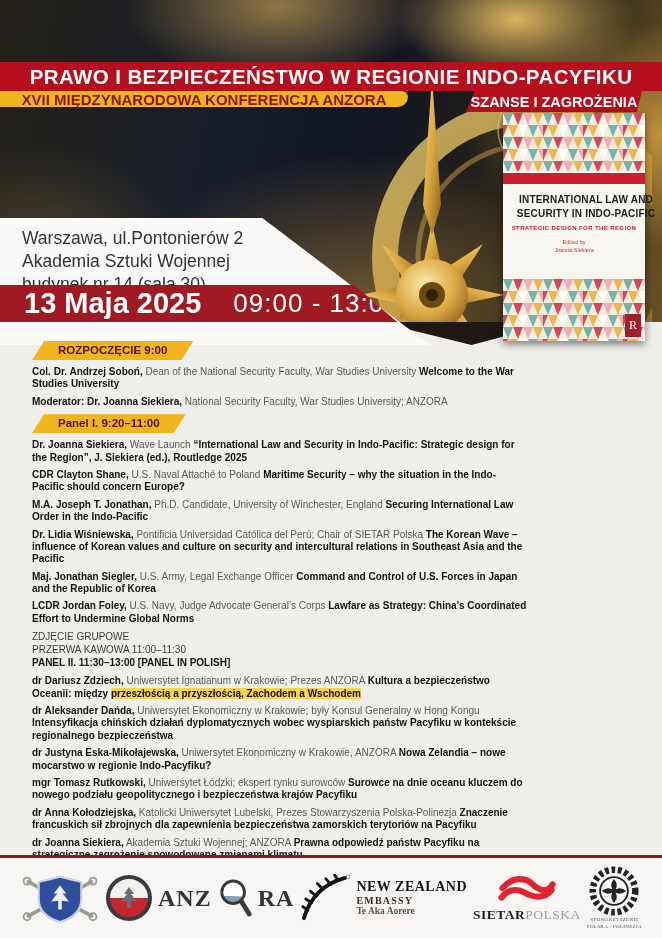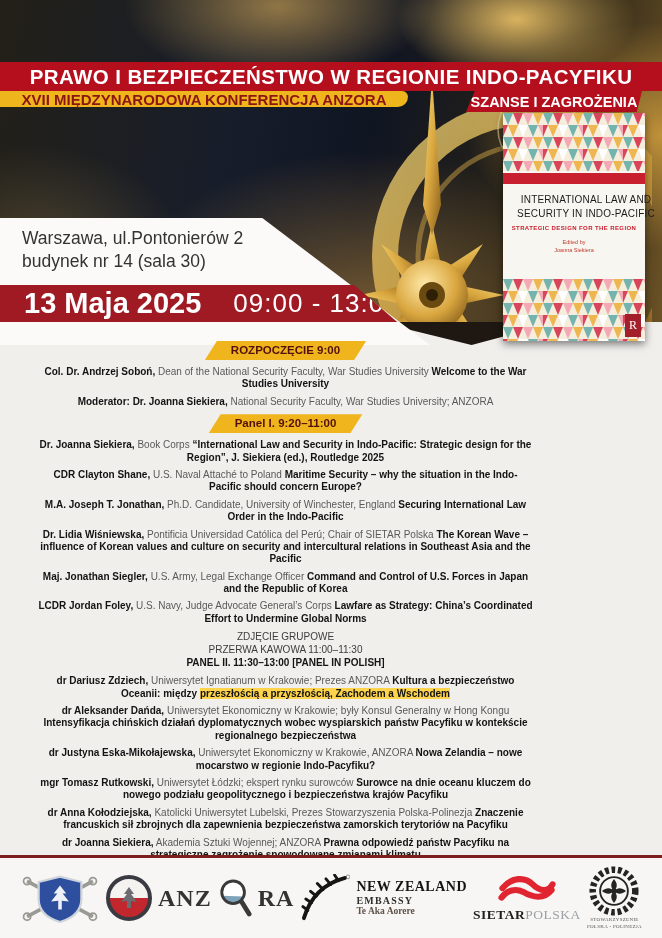--- a/index.html
+++ b/index.html
@@ -44,31 +44,31 @@
     display:flex; align-items:center; padding-left:24px; gap:32px; color:#fff; }
   .date-banner .date { font-size:29px; font-weight:800; white-space:nowrap; }
   .date-banner .time { font-size:26px; font-weight:400; letter-spacing:1px; white-space:nowrap; }
 
   
   .book { position:absolute; left:503px; top:113px; width:142px; height:228px; background:#f8f6f1;
     box-shadow:0 3px 8px rgba(0,0,0,.5); display:flex; flex-direction:column; z-index:6; }
   .book-pattern { width:100%; height:58px; display:block; }
   .book-band { height:11px; background:#c8202f; margin-top:2px; }
   .book-mid { flex:1; display:flex; flex-direction:column; align-items:center; padding-top:9px; }
-  .bk-title { font-size:10px; font-weight:400; color:#1c1c1c; letter-spacing:.2px; line-height:1.35; white-space:nowrap;padding-left:24px; }
+  .bk-title { font-size:10px; font-weight:700; color:#1c1c1c; letter-spacing:.2px; line-height:1.35; white-space:nowrap;padding-left:24px; }
   .bk-sub { margin-top:5px; font-size:6px; font-weight:700; color:#c8202f; letter-spacing:.4px; }
   .bk-ed { margin-top:7px; font-size:5.5px; color:#c0392b; line-height:1.5; text-align:center; }
   .book-bottom { position:relative; height:62px; }
   .routledge { position:absolute; right:4px; bottom:4px; width:16px; height:23px; background:#a31f2a;
     color:#fff; font-size:12px; font-family:"Liberation Serif",serif;
     display:flex; align-items:center; justify-content:center; }
 
   
-  .program { position:absolute; left:16px; top:345px; width:539px; height:512px; padding:0 22px;
-    text-align:center; }
+  .program { position:absolute; left:10px; top:345px; width:539px; height:512px; padding:0 22px;
+    text-align:left; }
   .ribbon-row { margin:0 0 6px; }
   .ribbon-row.first { margin-top:-5px; }
   .ribbon { display:inline-block; background:#f0b51d; color:#53100a; font-weight:700; font-size:11.5px;
     padding:3px 26px 4px; clip-path:polygon(12px 0,100% 0,calc(100% - 12px) 100%,0 100%); white-space:nowrap; }
   .entry { font-size:10px; line-height:1.24; margin:0 auto 5px; max-width:618px; }
   .seg-name { font-weight:700; color:#131313; }
   .seg-aff { color:#595959; }
   .seg-title { font-weight:700; color:#131313; }
   .seg-title-hl { font-weight:700; color:#131313; background:#ffd44d; }
   .note { margin:2px 0 6px; }
@@ -140,20 +140,21 @@
     </div>
     <div class="sub-yellow">
       <span>XVII MIĘDZYNARODOWA KONFERENCJA ANZORA</span>
     </div>
     <div class="sub-red">
       <span>SZANSE I ZAGROŻENIA</span>
     </div>
 
     <div class="wedge">
       <div class="addr">Warszawa, ul.Pontonierów 2</div>
+      <div class="addr">Akademia Sztuki Wojennej</div>
       <div class="addr">budynek nr 14 (sala 30)</div>
     </div>
 
     <div class="date-banner">
       <span class="date">13 Maja 2025</span>
       <span class="time">09:00 - 13:00</span>
     </div>
 
     <div class="book">
       <svg class="book-pattern" viewBox="0 0 142 58" preserveAspectRatio="none">
@@ -191,21 +192,21 @@
       </div>
     </div>
   </div>
 
   <div class="program">
     <div>
         <div class="ribbon-row first"><span class="ribbon">ROZPOCZĘCIE 9:00</span></div>
         <p class="entry"><span class="seg-name">Col. Dr. Andrzej Soboń,</span><span class="seg-aff"> Dean of the National Security Faculty, War Studies University </span><span class="seg-title">Welcome to the War Studies University</span></p>
         <p class="entry"><span class="seg-name">Moderator: Dr. Joanna Siekiera,</span><span class="seg-aff"> National Security Faculty, War Studies University; ANZORA</span></p>
         <div class="ribbon-row"><span class="ribbon">Panel I. 9:20–11:00</span></div>
-        <p class="entry"><span class="seg-name">Dr. Joanna Siekiera,</span><span class="seg-aff"> Book Corps </span><span class="seg-title">“International Law and Security in Indo-Pacific: Strategic design for the Region”, J. Siekiera (ed.), Routledge 2025</span></p>
+        <p class="entry"><span class="seg-name">Dr. Joanna Siekiera,</span><span class="seg-aff"> Wave Launch </span><span class="seg-title">“International Law and Security in Indo-Pacific: Strategic design for the Region”, J. Siekiera (ed.), Routledge 2025</span></p>
         <p class="entry"><span class="seg-name">CDR Clayton Shane,</span><span class="seg-aff"> U.S. Naval Attaché to Poland </span><span class="seg-title">Maritime Security – why the situation in the Indo-Pacific should concern Europe?</span></p>
         <p class="entry"><span class="seg-name">M.A. Joseph T. Jonathan,</span><span class="seg-aff"> Ph.D. Candidate, University of Winchester, England </span><span class="seg-title">Securing International Law Order in the Indo-Pacific</span></p>
         <p class="entry"><span class="seg-name">Dr. Lidia Wiśniewska,</span><span class="seg-aff"> Pontificia Universidad Católica del Perú; Chair of SIETAR Polska </span><span class="seg-title">The Korean Wave – influence of Korean values and culture on security and intercultural relations in Southeast Asia and the Pacific</span></p>
         <p class="entry"><span class="seg-name">Maj. Jonathan Siegler,</span><span class="seg-aff"> U.S. Army, Legal Exchange Officer </span><span class="seg-title">Command and Control of U.S. Forces in Japan and the Republic of Korea</span></p>
         <p class="entry"><span class="seg-name">LCDR Jordan Foley,</span><span class="seg-aff"> U.S. Navy, Judge Advocate General’s Corps </span><span class="seg-title">Lawfare as Strategy: China’s Coordinated Effort to Undermine Global Norms</span></p>
         <div class="note">
           <div class="note-line">ZDJĘCIE GRUPOWE</div>
           <div class="note-line">PRZERWA KAWOWA 11:00–11:30</div>
           <div class="note-line bold">PANEL II. 11:30–13:00 [PANEL IN POLISH]</div>
         </div>

